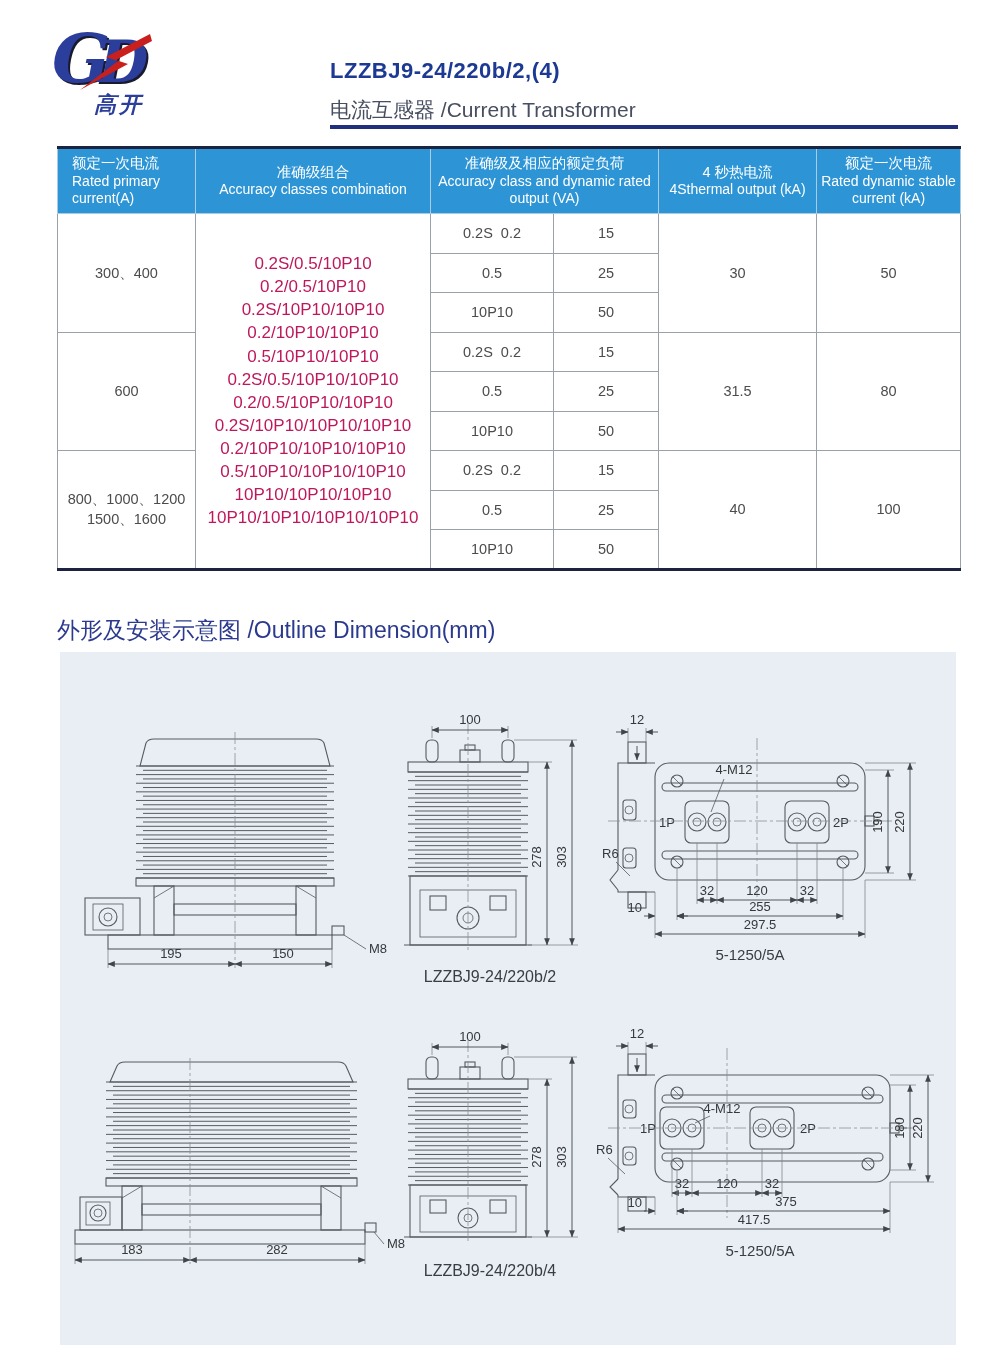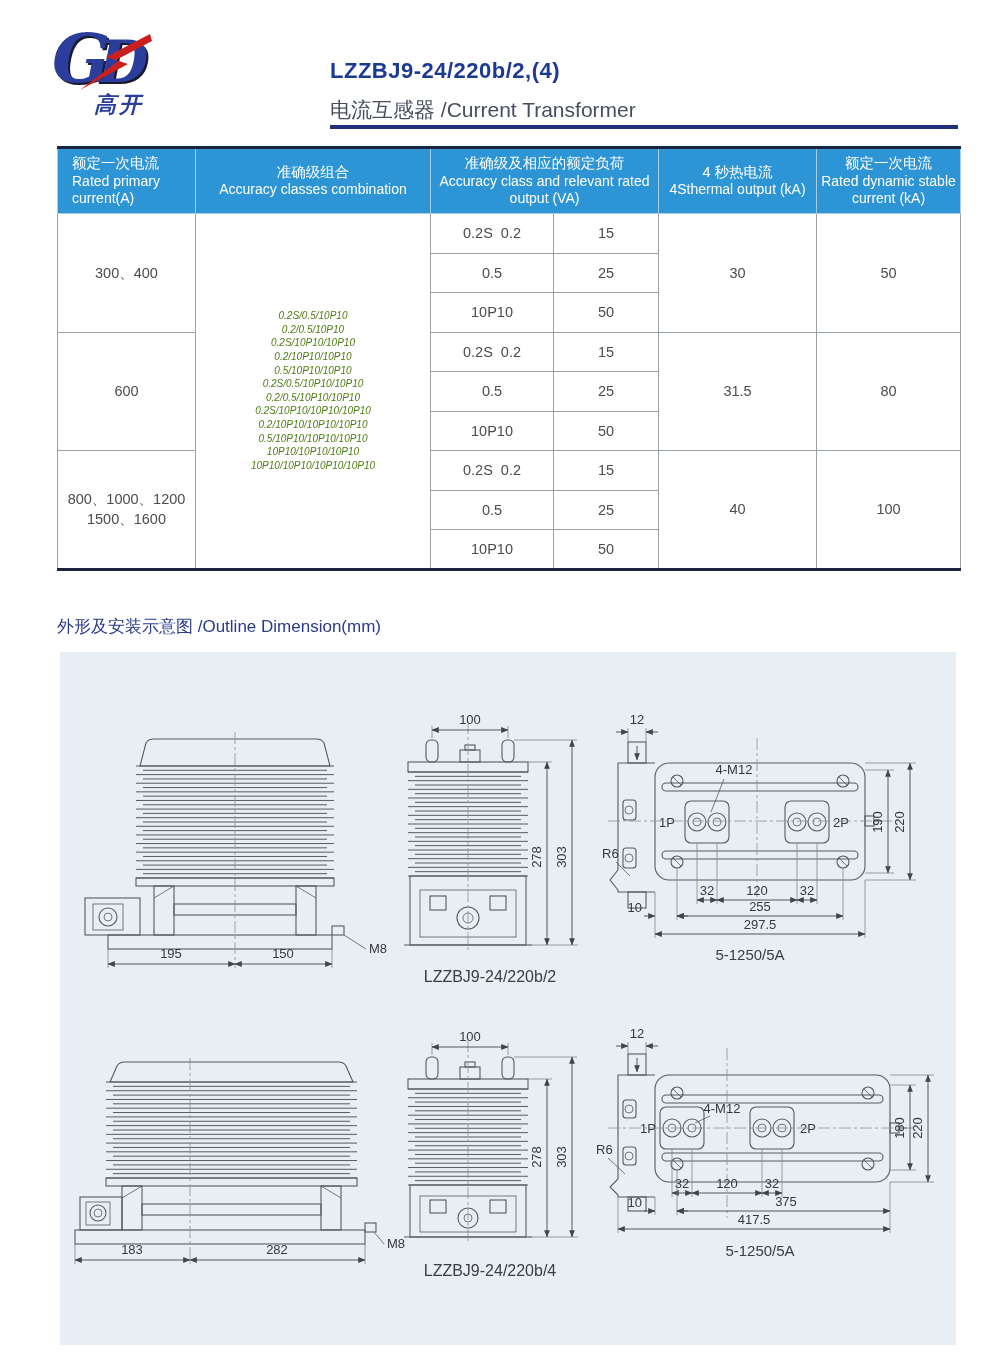--- a/index.html
+++ b/index.html
@@ -36,24 +36,24 @@
   #spec-table td{
     border:1px solid #9aa1a8;font-size:14.5px;color:#4c4c4c;
     text-align:center;vertical-align:middle;padding:9px 2px;
   }
   .th-left{text-align:left;padding-left:14px !important;}
   .th-center{text-align:center;}
   #spec-table .zh{font-size:14.5px;line-height:1.25;}
   #spec-table .en{font-size:14px;line-height:1.25;}
   td.primary{text-align:left;padding-left:16px;white-space:pre-line;line-height:1.4;}
   td.va{white-space:pre;}
-  .comb div{font-size:10px;color:#4d7c0f;line-height:1.36;font-style:italic;}
+  .comb div{font-size:17px;color:#be185d;line-height:1.36;}
 
   
-  .section-title{position:absolute;left:57px;top:615px;font-size:17px;color:#2b3a8e;}
+  .section-title{position:absolute;left:57px;top:615px;font-size:23px;color:#2b3a8e;}
   .drawings-panel{position:absolute;left:60px;top:652px;width:896px;height:693px;background:#e8eef4;}
 
   
   svg .ln{fill:none;stroke:#565b61;stroke-width:1.1;}
   svg .thin{fill:none;stroke:#565b61;stroke-width:0.8;}
   svg .ribs line{stroke:#565b61;stroke-width:1;}
   svg .ext{stroke:#80868e;stroke-width:0.8;}
   svg .dim{stroke:#42474d;stroke-width:0.9;fill:none;}
   svg .cl{stroke:#8a9097;stroke-width:0.8;stroke-dasharray:12 3 3 3;fill:none;}
   svg text{fill:#35383c;font-size:13px;font-family:"Liberation Sans","DejaVu Sans",sans-serif;}
@@ -89,21 +89,21 @@
       <th class="th-left">
         <div class="zh">额定一次电流</div>
         <div class="en">Rated primary current(A)</div>
       </th>
       <th class="th-center">
         <div class="zh">准确级组合</div>
         <div class="en">Accuracy classes combination</div>
       </th>
       <th class="th-center" colspan="2">
         <div class="zh">准确级及相应的额定负荷</div>
-        <div class="en">Accuracy class and relevant rated output (VA)</div>
+        <div class="en">Accuracy class and dynamic rated output (VA)</div>
       </th>
       <th class="th-center">
         <div class="zh">4 秒热电流</div>
         <div class="en">4Sthermal output (kA)</div>
       </th>
       <th class="th-center">
         <div class="zh">额定一次电流</div>
         <div class="en">Rated dynamic stable current (kA)</div>
       </th>
     </tr>

